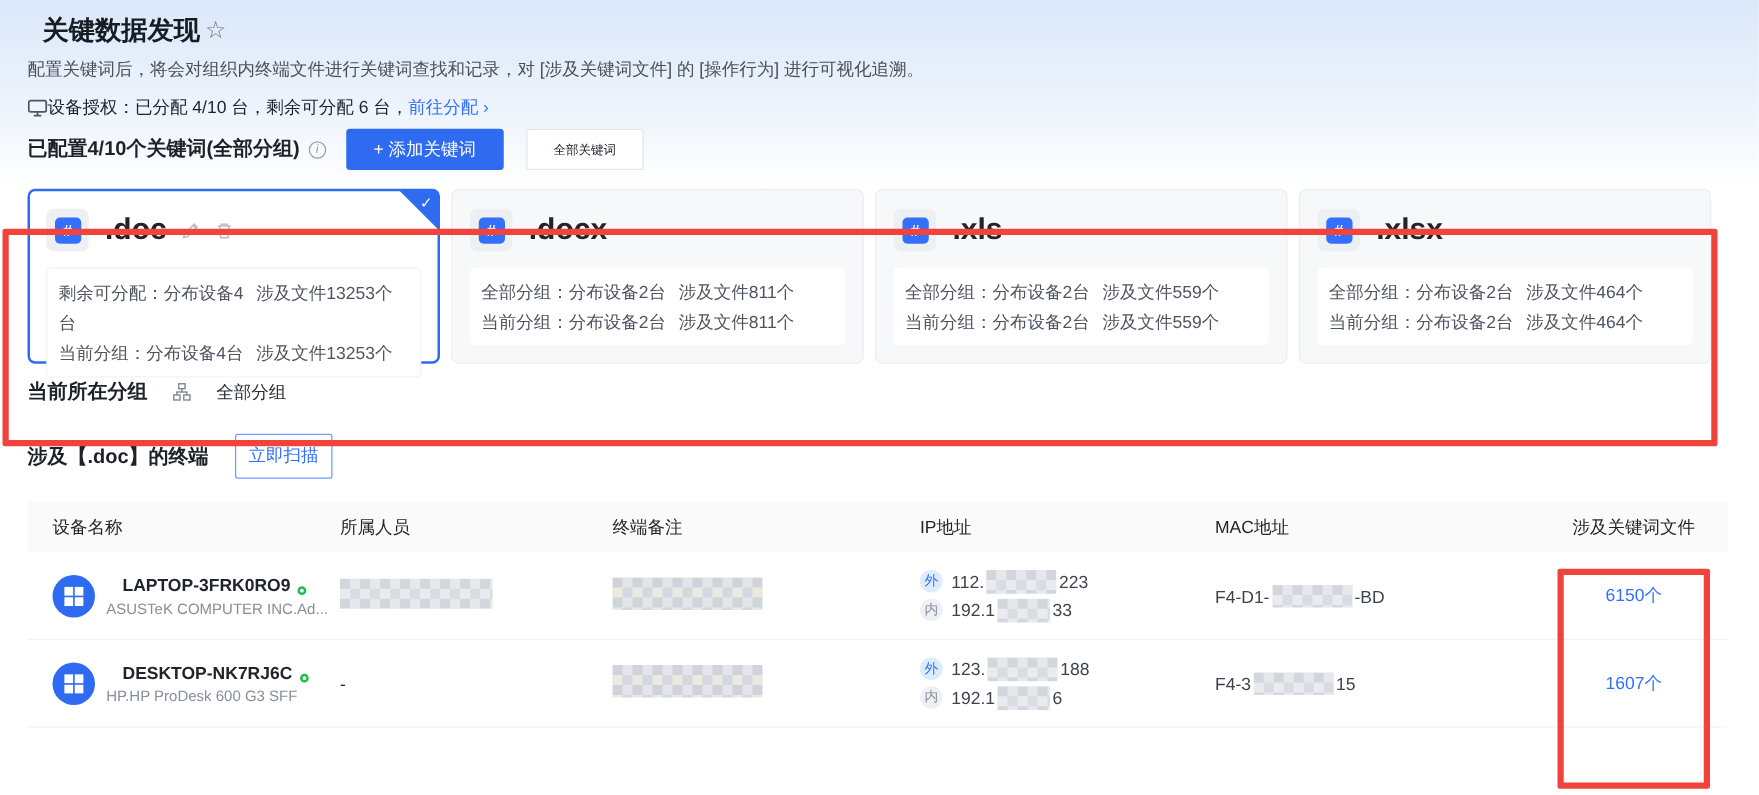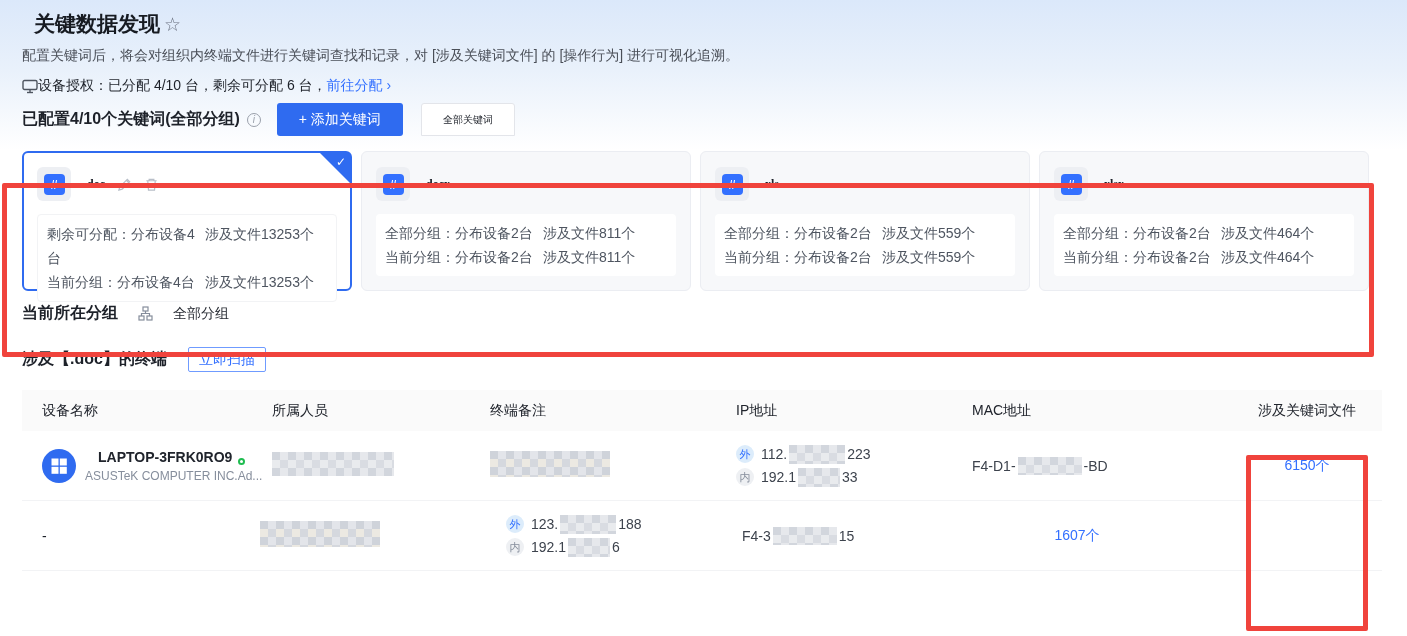--- a/index.html
+++ b/index.html
@@ -54,36 +54,36 @@
   .corner { position:absolute; top:-1px; right:-1px; width:0; height:0;
     border-top:32px solid #2f6bf0; border-left:32px solid transparent;
     border-radius:0 5px 0 0; }
   .corner-check { position:absolute; top:2px; right:4px; color:#fff; font-size:12px;
     font-weight:700; }
   .card-head { display:flex; align-items:center; }
   .kw-icon-wrap { width:34px; height:34px; background:#edeff3; border-radius:6px;
     display:flex; align-items:center; justify-content:center; }
   .kw-icon { width:21px; height:21px; background:#3370ff; border-radius:4px; color:#fff;
     font-size:13px; font-weight:700; display:flex; align-items:center; justify-content:center; }
-  .card-title { font-size:12px; font-weight:600; color:#20242c; margin-left:13px;font-family:Liberation Serif, serif; }
+  .card-title { font-size:24px; font-weight:600; color:#20242c; margin-left:13px; }
   .mini-icon { width:15px; height:15px; margin-left:12px; cursor:pointer; }
   .card-stats { margin-top:13px; background:#fff; border-radius:4px; padding:7px 9px; }
   .card.selected .card-stats { border:1px solid #f2f3f5; }
   .stat-row { display:flex; line-height:24px; font-size:14px; color:#4e5560; }
   .stat-left { flex:0 0 158px; }
   .stat-files { white-space:nowrap; }
 
   
   .group-row { margin-top:12px; display:flex; align-items:center; gap:20px; }
   .group-label { font-size:16px; font-weight:700; }
   .group-value { font-size:14px; color:#272b33; }
   .terminal-row { margin-top:23px; display:flex; align-items:center; gap:21px; }
   .terminal-title { font-size:16px; font-weight:700; }
   .scan-btn { background:#fff; border:1px solid #6f9bff; color:#3370ff; font-size:14px;
-    height:25px; padding:0 10px; border-radius:2px; cursor:pointer; font-family:inherit; }
+    height:36px; padding:0 10px; border-radius:2px; cursor:pointer; font-family:inherit; }
 
   
   .table { margin:18px 25px 0 0; }
   .thead { display:flex; align-items:center; height:41px; background:#fafafa;
     font-size:14px; color:#20242c; }
   .trow { display:flex; align-items:center; height:70px; border-bottom:1px solid #f2f3f5; }
   .thead, .trow { padding-left:20px; }
   .td { flex:0 0 auto; }
   .c1 { width:230px; display:flex; align-items:center; }
   .c2 { width:218px; }
@@ -305,20 +305,37 @@
       </div>
       <div class="td c5 mac-cell">
         <span>F4-D1-</span>
           <span class="mosaic m-mac"></span>
           <span>-BD</span>
       </div>
       <div class="td c6"><a class="count-link">6150个</a></div>
     </div>
 
     <div class="trow">
+      <div class="td c1">
+        <span class="win-circle">
+          <svg width="16" height="16" viewBox="0 0 16 16">
+            <rect x="0.5" y="0.5" width="7" height="7" fill="#fff"></rect>
+            <rect x="8.8" y="0.5" width="7" height="7" fill="#fff"></rect>
+            <rect x="0.5" y="8.8" width="7" height="7" fill="#fff"></rect>
+            <rect x="8.8" y="8.8" width="7" height="7" fill="#fff"></rect>
+          </svg>
+        </span>
+        <div>
+          <div class="dev-name">
+              <span>DESKTOP-NK7RJ6C</span>
+              <span class="online-ring"></span>
+            </div>
+          <div class="dev-model">HP.HP ProDesk 600 G3 SFF</div>
+        </div>
+      </div>
       <div class="td c2">-</div>
       <div class="td c3"><span class="mosaic m-note"></span></div>
       <div class="td c4">
         <div class="ip-line">
           <span class="ip-badge badge-wai">外</span>
           <span>123.</span>
             <span class="mosaic m-ip"></span>
             <span>188</span>
         </div>
         <div class="ip-line">

